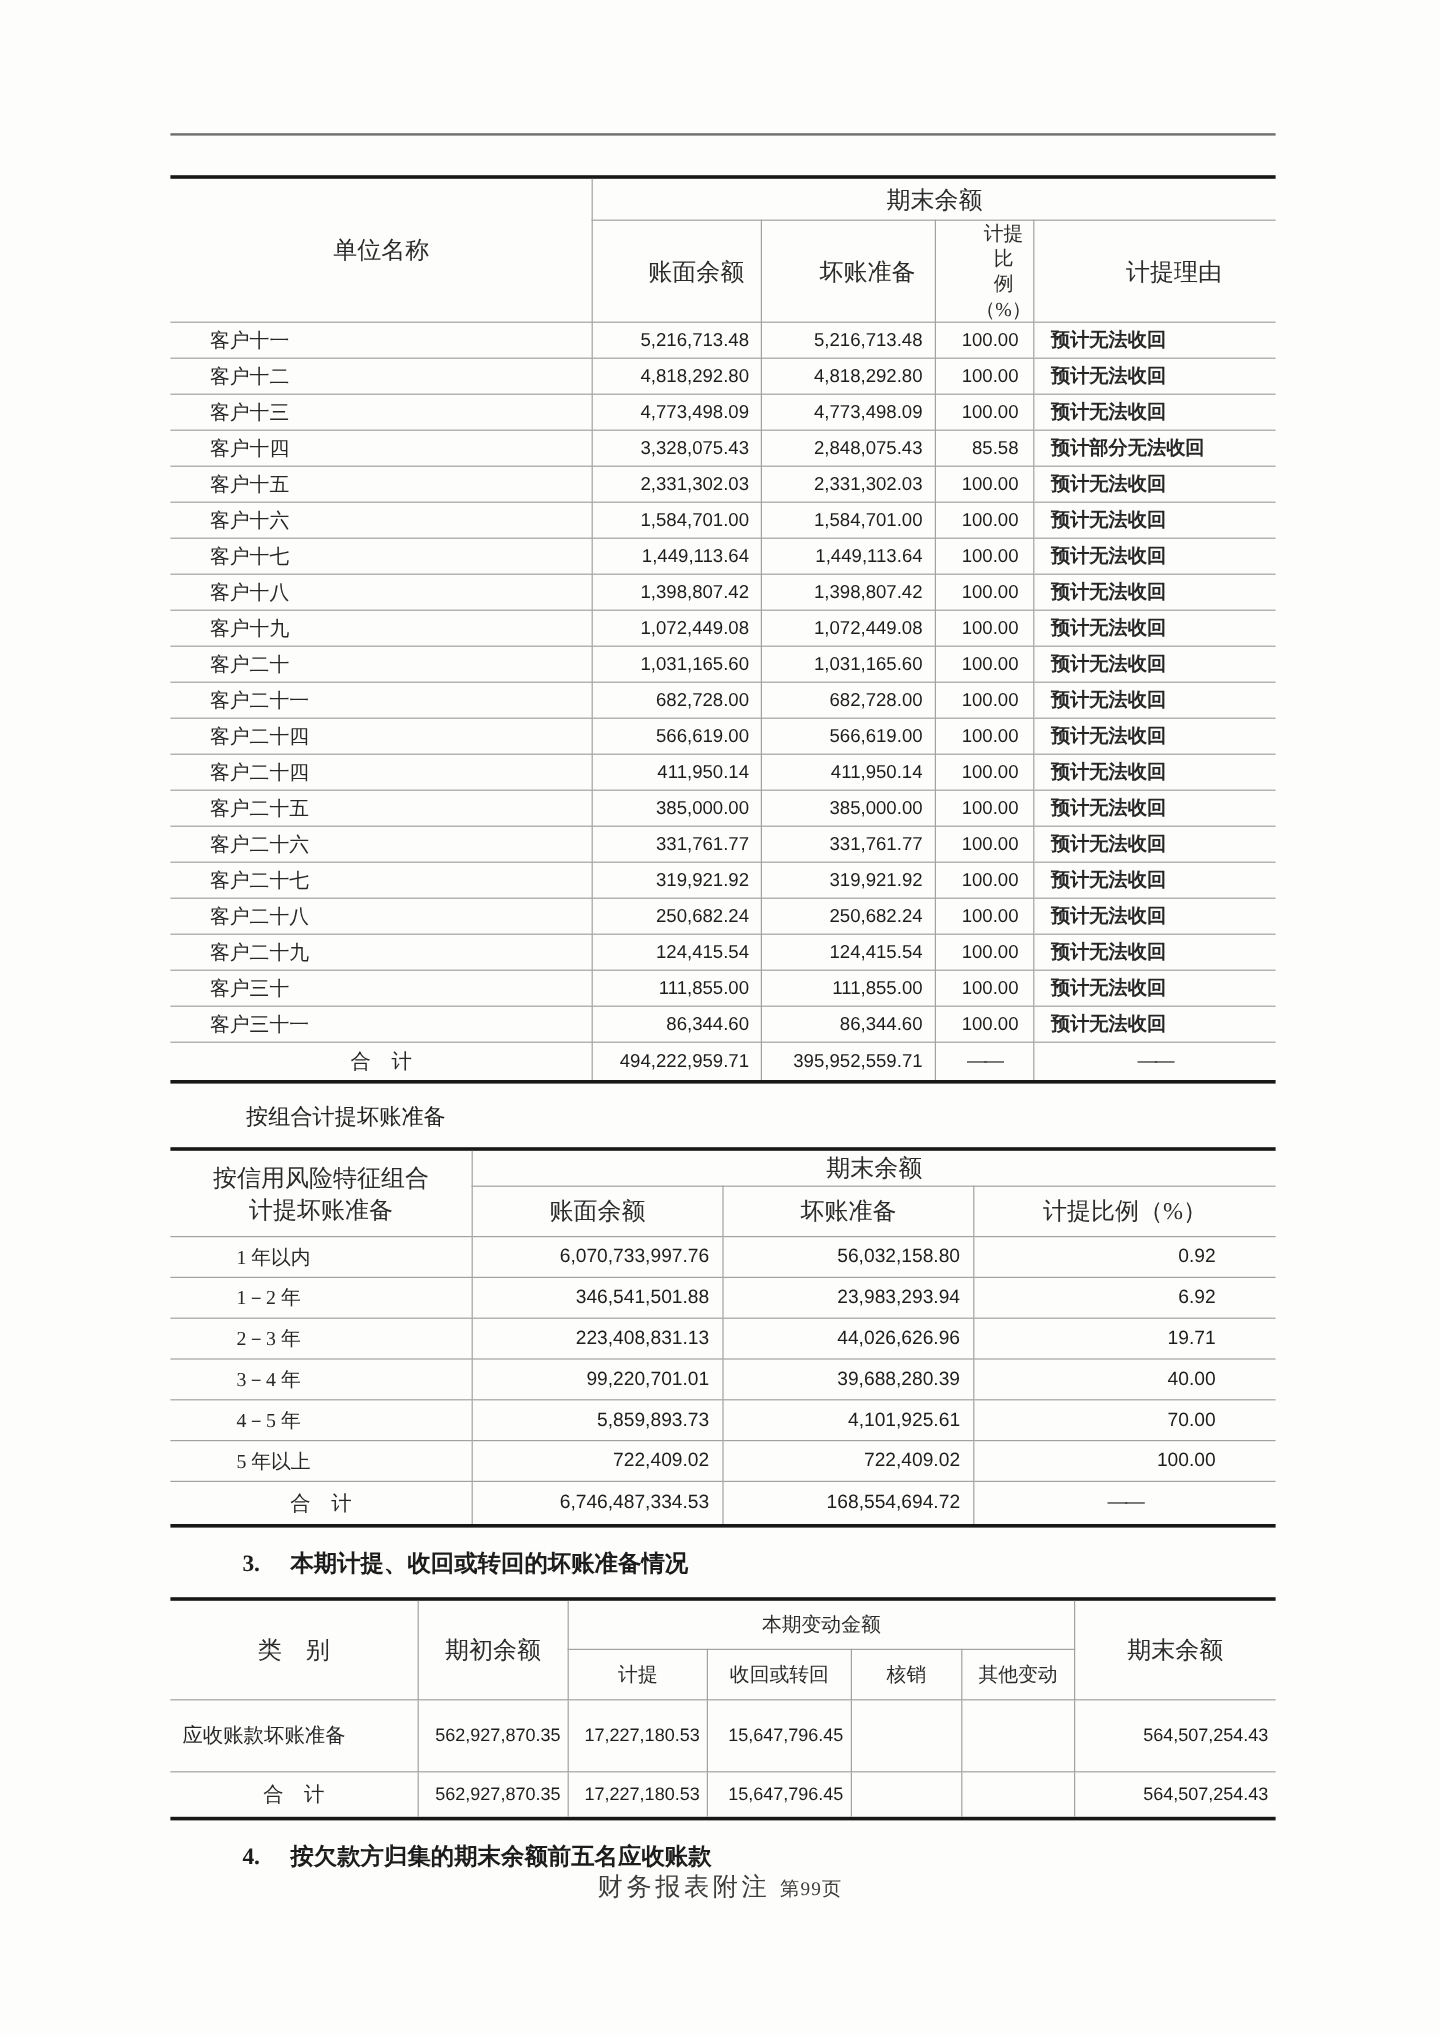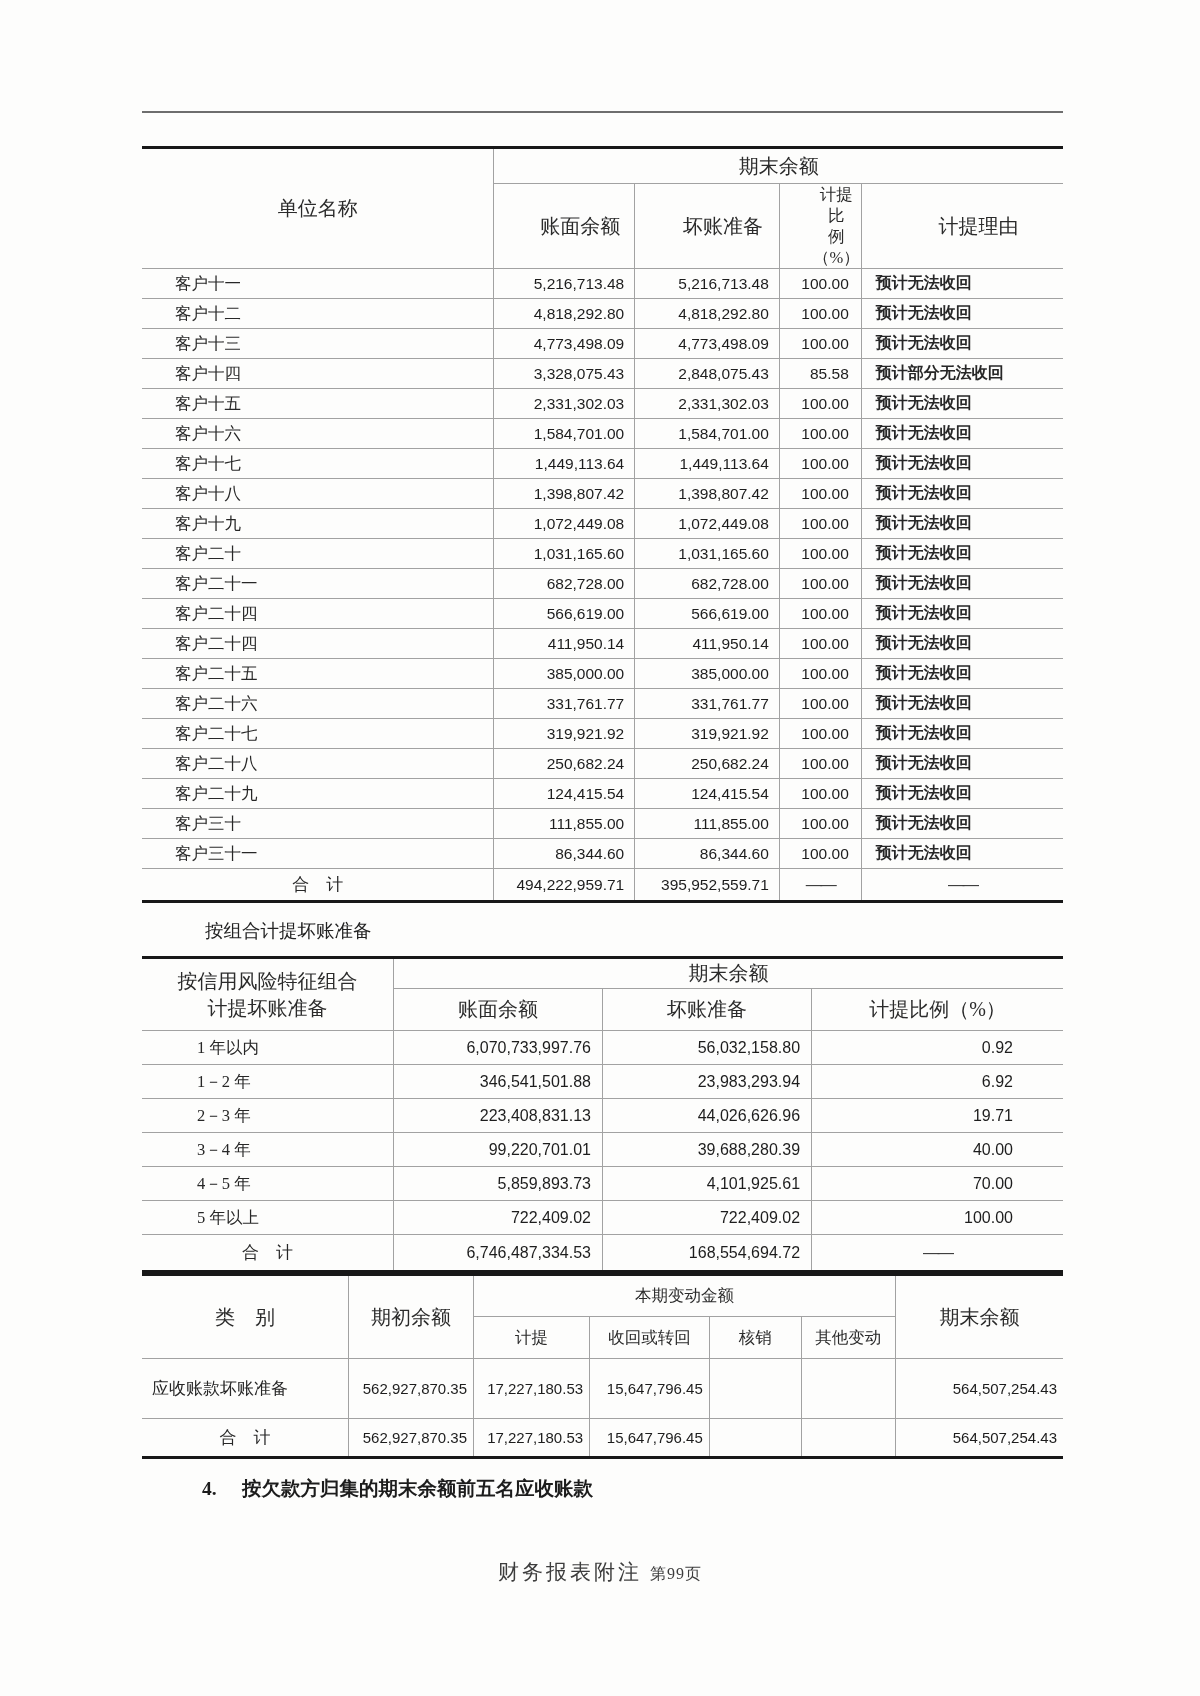--- a/index.html
+++ b/index.html
@@ -342,20 +342,23 @@
           <tr class="tot">
             <td class="tot-label">合　计</td>
             <td class="num">6,746,487,334.53</td>
             <td class="num">168,554,694.72</td>
             <td class="dash">——</td>
           </tr>
         </tbody>
       </table>
     </div>
 
+    <div class="heading">
+      <span class="h-num">3.</span><span>本期计提、收回或转回的坏账准备情况</span>
+    </div>
 
     <div class="tablewrap t3">
       <table>
         <colgroup>
             <col style="width:22.4%">
             <col style="width:13.6%">
             <col style="width:12.6%">
             <col style="width:13.0%">
             <col style="width:10.0%">
             <col style="width:10.2%">

